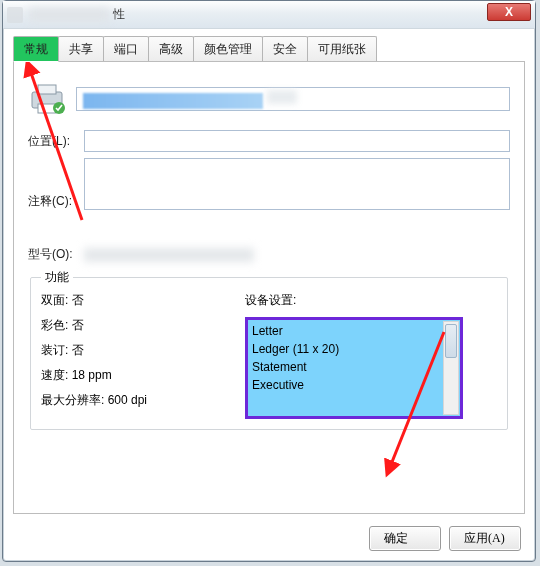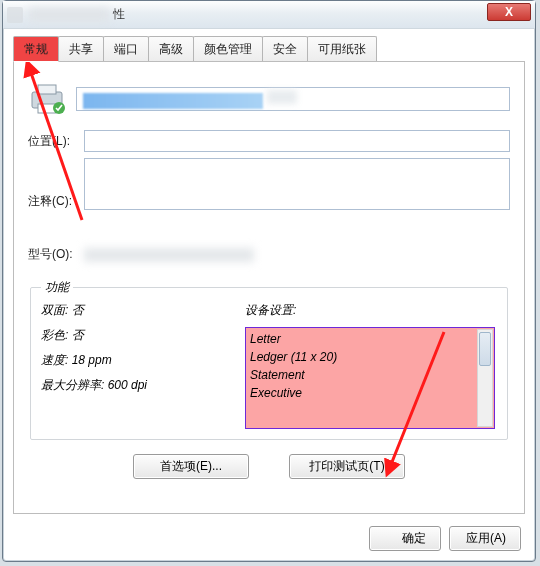--- a/index.html
+++ b/index.html
@@ -64,21 +64,21 @@
     border-bottom: none;
     background: linear-gradient(#fbfbfb,#ececec);
     font-size: 12px;
     color: #222;
     position: relative;
     top: 1px;
     margin-right: -1px;
     border-radius: 2px 2px 0 0;
   }
   .tab.active {
-    background: #ef4444;
+    background: #22c55e;
     border-bottom: 1px solid #fff;
     z-index: 2;
   }
   .pane {
     margin: 0 10px 6px 10px;
     border: 1px solid #bcbcbc;
     flex: 1;
     padding: 14px 14px 8px 14px;
     background: #fff;
     position: relative;
@@ -111,34 +111,33 @@
     flex:1; height: 22px; border:1px solid #aebfd3; padding:2px 4px; background:#fff;
   }
   .textarea {
     flex:1; height: 52px; border:1px solid #aebfd3; background:#fff;
   }
   .model-blur { display:inline-block; width:170px; height:14px; background:#e4e7ea; filter:blur(4px);}
   fieldset {
     border: 1px solid #d2d6da;
     border-radius: 2px;
     padding: 6px 0 10px 10px;
-    margin-top: 16px;
-    font-style: italic;
+    margin-top: 6px;
   }
   fieldset legend { padding: 0 4px; font-size: 12px; }
   .features { display:flex; gap:14px; }
   .fcol { display:flex; flex-direction:column; gap:8px; font-size:12px; }
   .fcol .fline { white-space: nowrap; }
   .paper-list {
-    width: 250px; height: 102px;
-    border: 1px solid #6d28d9;
+    width: 218px; height: 102px;
+    border: 3px solid #6d28d9;
     padding: 2px 4px;
     overflow: hidden;
     position: relative;
-    background: #fca5a5;
+    background: #7dd3fc;
   }
   .paper-list .scrollbar {
     position:absolute; right:1px; top:1px; bottom:1px; width:16px;
     background:#f0f0f0; border:1px solid #d6d6d6;
   }
   .paper-list .scrollbar .thumb{
     position:absolute; left:1px; right:1px; top:2px; height:34px;
     background:linear-gradient(#e6edf4,#cedbe8);
     border:1px solid #9fb6cb; border-radius:2px;
   }
@@ -152,21 +151,21 @@
     padding: 3px 14px;
     border-radius:3px;
     font-size:12px;
     box-shadow: inset 0 0 0 1px #fff;
   }
   .btn { min-width: 116px; text-align:center; }
   .dialog-buttons {
     display:flex; justify-content:flex-end; gap:8px;
     padding: 6px 14px 10px 0;
   }
-  .dlg-btn { min-width:72px; text-align:right; }
+  .dlg-btn { min-width:72px; text-align:left;font-family:Liberation Serif, serif; }
 
   
   .arrow { position:absolute; pointer-events:none; }
   .arrow svg { overflow:visible; }
 </style>
 </head>
 <body>
 
 <div class="window">
   <div class="titlebar">
@@ -216,42 +215,39 @@
       <span class="lbl">型号(O):</span>
       <span class="model-blur"></span>
     </div>
 
     <fieldset>
       <legend>功能</legend>
       <div class="features">
         <div class="fcol" style="width:190px">
           <span class="fline">双面: 否</span>
           <span class="fline">彩色: 否</span>
+          <span class="fline">装订: 否</span>
           <span class="fline">速度: 18 ppm</span>
           <span class="fline">最大分辨率: 600 dpi</span>
         </div>
         <div class="fcol">
           <span>设备设置:</span>
           <div class="paper-list">
             <div class="opt">Letter</div>
             <div class="opt">Ledger (11 x 20)</div>
             <div class="opt">Statement</div>
             <div class="opt">Executive</div>
             <div class="scrollbar">
                 <div class="thumb"></div>
               </div>
           </div>
         </div>
       </div>
     </fieldset>
 
-    <div class="bottom-buttons">
-      <div class="btn"><span>首选项(E)...</span></div>
-      <div class="btn"><span>打印测试页(T)</span></div>
-    </div>
 
     <div class="arrow" style="left:-2px; top:-2px;">
       <svg width="100" height="180">
         <defs>
             <marker id="ah1" markerWidth="8" markerHeight="8" refX="2" refY="3" orient="auto">
               <path d="M0,0 L6,3 L0,6 Z" fill="#ff1a1a"></path>
             </marker>
           </defs>
         <line x1="70" y1="160" x2="18" y2="10" stroke="#ff1a1a" stroke-width="3" marker-end="url(#ah1)"></line>
       </svg>

